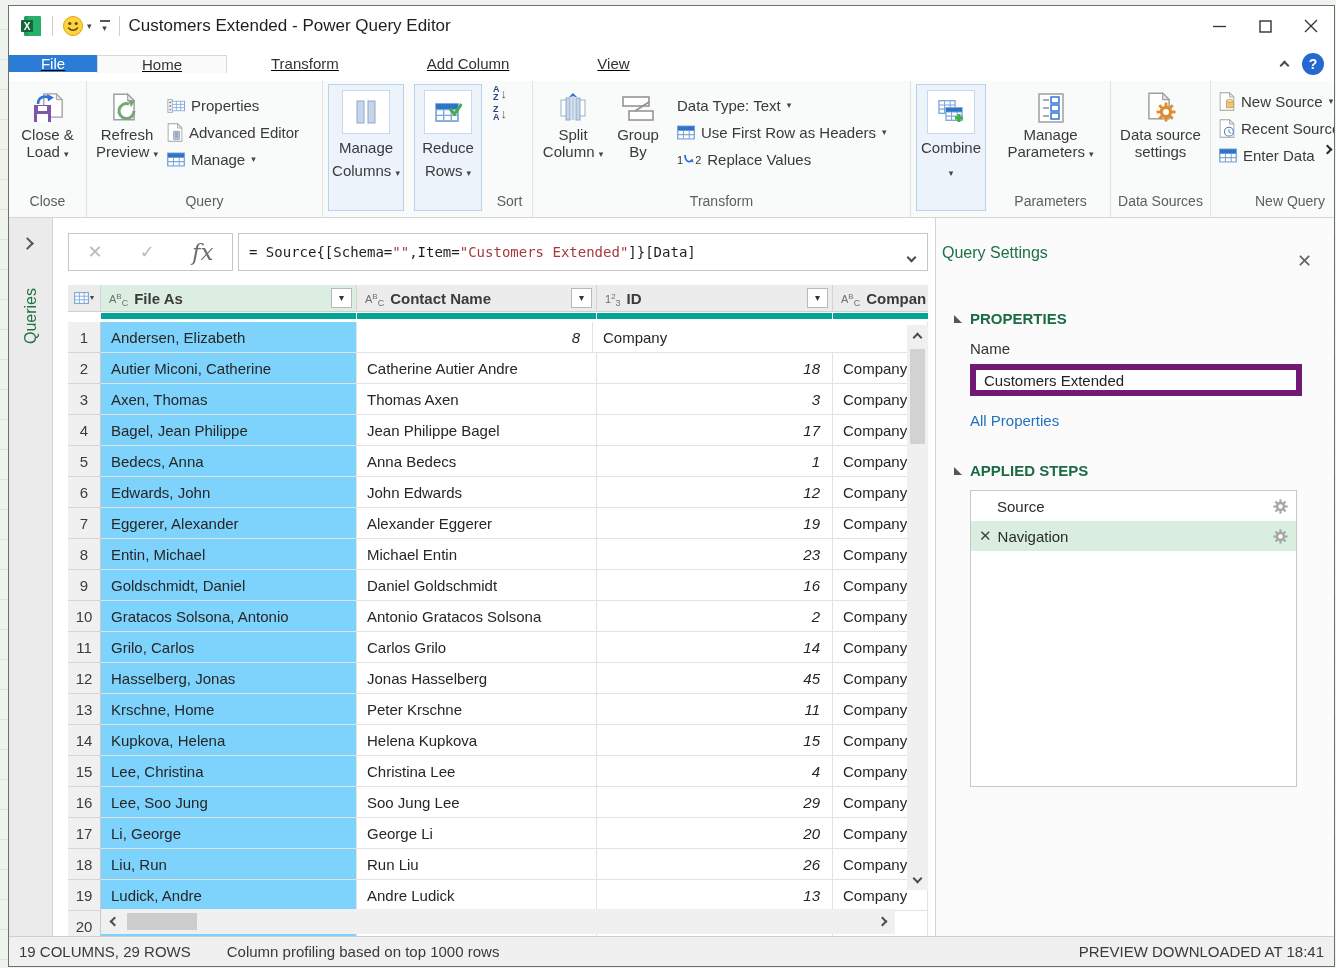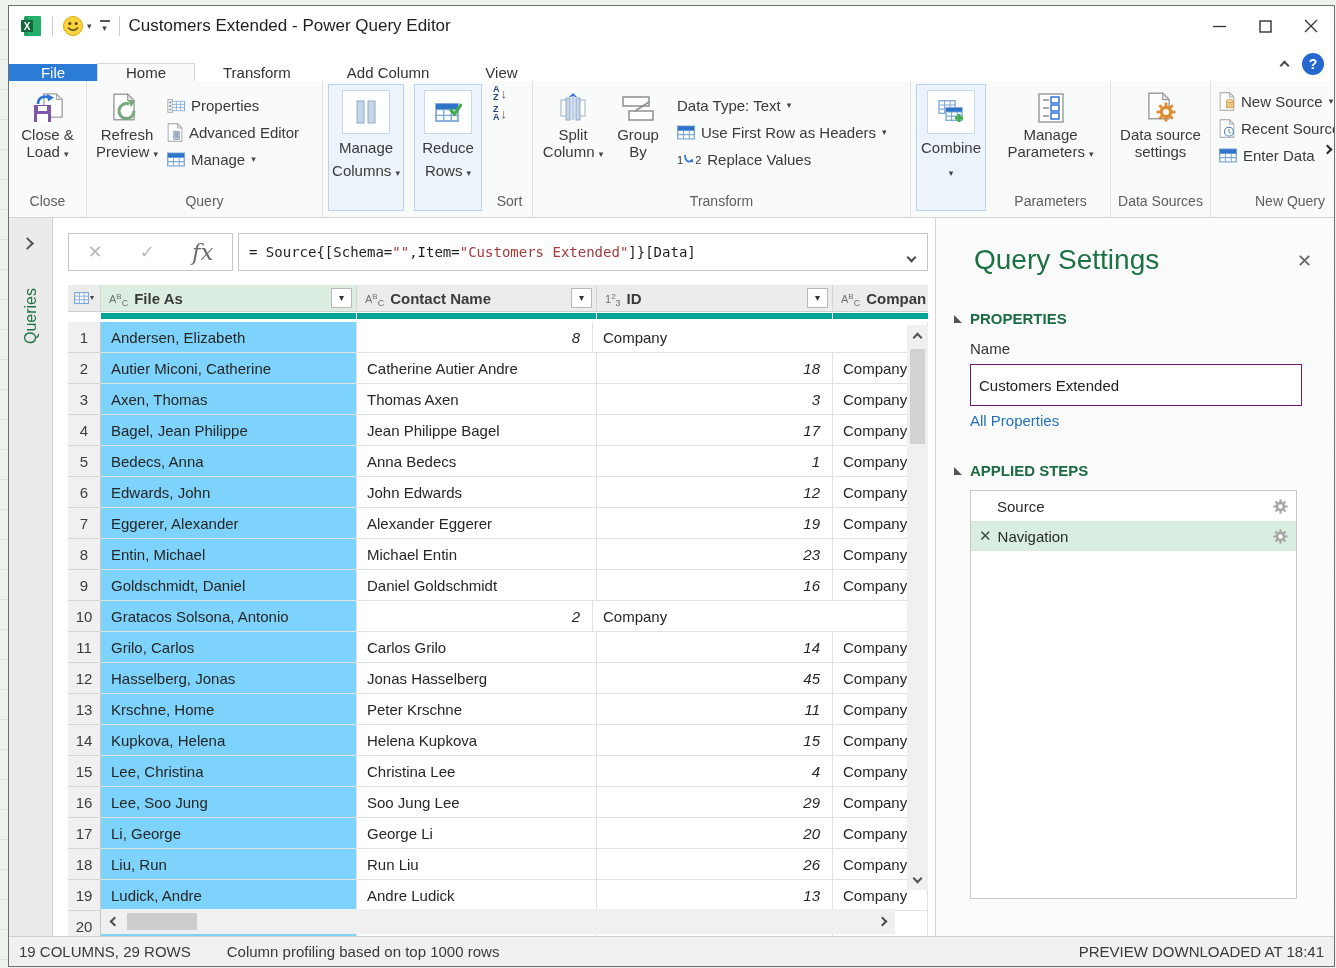--- a/index.html
+++ b/index.html
@@ -14,23 +14,23 @@
   .tsep { width:1px; height:20px; background:#d0d0d0; margin:0 9px; }
   .title-text { font-size:17px; color:#1e1e1e; white-space:nowrap; }
   .qat { display:flex; align-items:center; gap:3px; }
   .car { font-size:9px; color:#444; line-height:1; }
   .qat-custom { display:flex; flex-direction:column; align-items:center; margin-left:8px; }
   .qat-custom .bar { width:10px; height:2px; background:#555; margin-bottom:2px; }
   .win-controls { margin-left:auto; display:flex; }
   .wc { width:46px; height:38px; display:flex; align-items:center; justify-content:center; }
 
   
-  .tabrow { height:35px; display:flex; align-items:flex-end; background:#fff; flex:none; position:relative; }
+  .tabrow { height:35px; display:flex; align-items:center; background:#fff; flex:none; position:relative;text-decoration:underline; }
   .tab-file { width:88px; background:#2b7cd6; color:#fff; font-size:15px; display:flex; align-items:center; justify-content:center; }
-  .tab { padding:0 28px; font-size:15px; color:#333; display:flex; align-items:center; }
+  .tab { padding:0 44px; font-size:15px; color:#333; display:flex; align-items:center; }
   .tab.active { background:#f9fafa; border:1px solid #d8d8d8; border-bottom:none; }
   .tab-right { position:absolute; right:10px; top:0; height:35px; display:flex; align-items:center; gap:14px; }
   .help-circle { width:22px; height:22px; border-radius:50%; background:#2569d0; color:#fff; font-weight:bold;
     font-size:14px; display:flex; align-items:center; justify-content:center; }
 
   
   .ribbon { height:137px; background:#f9fafa; border-bottom:1px solid #d5d5d5; display:flex; flex:none;
     overflow:hidden; position:relative; }
   .rgroup { display:flex; flex-direction:column; border-right:1px solid #e2e2e2; flex:none; }
   .rgroup .content { flex:1; display:flex; padding:5px 4px 0 4px; }
@@ -106,29 +106,29 @@
   .vscroll .vthumb { width:15px; height:95px; background:#d2d2d2; }
   .vscroll .vtrack { flex:1; }
   .hscroll { position:absolute; left:33px; right:33px; bottom:2px; height:25px; background:#f0f0f0; z-index:6;
     display:flex; align-items:center; }
   .hscroll .harr { width:26px; display:flex; justify-content:center; }
   .hscroll .hthumb { width:70px; height:17px; background:#cdcdcd; }
   .hscroll .htrack { flex:1; }
 
   
   .panel { width:399px; flex:none; background:#fbfbfb; border-left:1px solid #d4d4d4; position:relative; font-size:15px; }
-  .panel-title { position:absolute; left:38px; top:26px; font-size:28px; color:#1c7145; }
+  .panel-title { position:absolute; left:6px; top:26px; font-size:16px; color:#1c7145; }
   .panel-close { position:absolute; right:22px; top:32px; font-size:18px; color:#666; }
   .sec-head { position:absolute; left:18px; display:flex; align-items:center; gap:8px; font-weight:bold; color:#1b6b43; font-size:15px; }
   .tri { width:0; height:0; border-left:8px solid #555; border-top:8px solid transparent; }
   .name-label { position:absolute; left:34px; top:122px; color:#333; }
-  .name-input { position:absolute; left:34px; right:32px; top:146px; height:42px; border:1px solid #701a75;
+  .name-input { position:absolute; left:34px; right:32px; top:146px; height:32px; border:6px solid #701a75;
     font-size:15px; color:#222; padding:0 8px; font-family:"Liberation Sans", sans-serif; }
   .all-props { position:absolute; left:34px; top:194px; color:#2172bc; }
-  .steps-box { position:absolute; left:34px; right:37px; top:272px; height:409px; background:#fff; border:1px solid #c8c8c8; }
+  .steps-box { position:absolute; left:34px; right:37px; top:272px; height:297px; background:#fff; border:1px solid #c8c8c8; }
   .step { height:30px; display:flex; align-items:center; padding:0 8px; color:#2b2b2b; }
   .step .sname { margin-left:18px; }
   .step.sel { background:#d9eee0; }
   .step.sel .sname { margin-left:6px; }
   .step .gear { margin-left:auto; }
   .delx { font-size:15px; color:#444; }
 
   
   .statusbar { height:30px; background:#f0f0f0; border-top:1px solid #cfcfcf; display:flex; align-items:center;
     font-size:15px; color:#3a3a3a; padding:0 10px; flex:none; }
@@ -609,20 +609,21 @@
               <div class="cell num">9</div>
               <div class="cell c-file">Goldschmidt, Daniel</div>
               <div class="cell c-contact">Daniel Goldschmidt</div>
               <div class="cell c-id">16</div>
               <div class="cell c-company">Company</div>
             </div>
 
             <div class="trow">
               <div class="cell num">10</div>
               <div class="cell c-file">Gratacos Solsona, Antonio</div>
+              <div class="cell c-contact">Antonio Gratacos Solsona</div>
               <div class="cell c-id">2</div>
               <div class="cell c-company">Company</div>
             </div>
 
             <div class="trow">
               <div class="cell num">11</div>
               <div class="cell c-file">Grilo, Carlos</div>
               <div class="cell c-contact">Carlos Grilo</div>
               <div class="cell c-id">14</div>
               <div class="cell c-company">Company</div>

